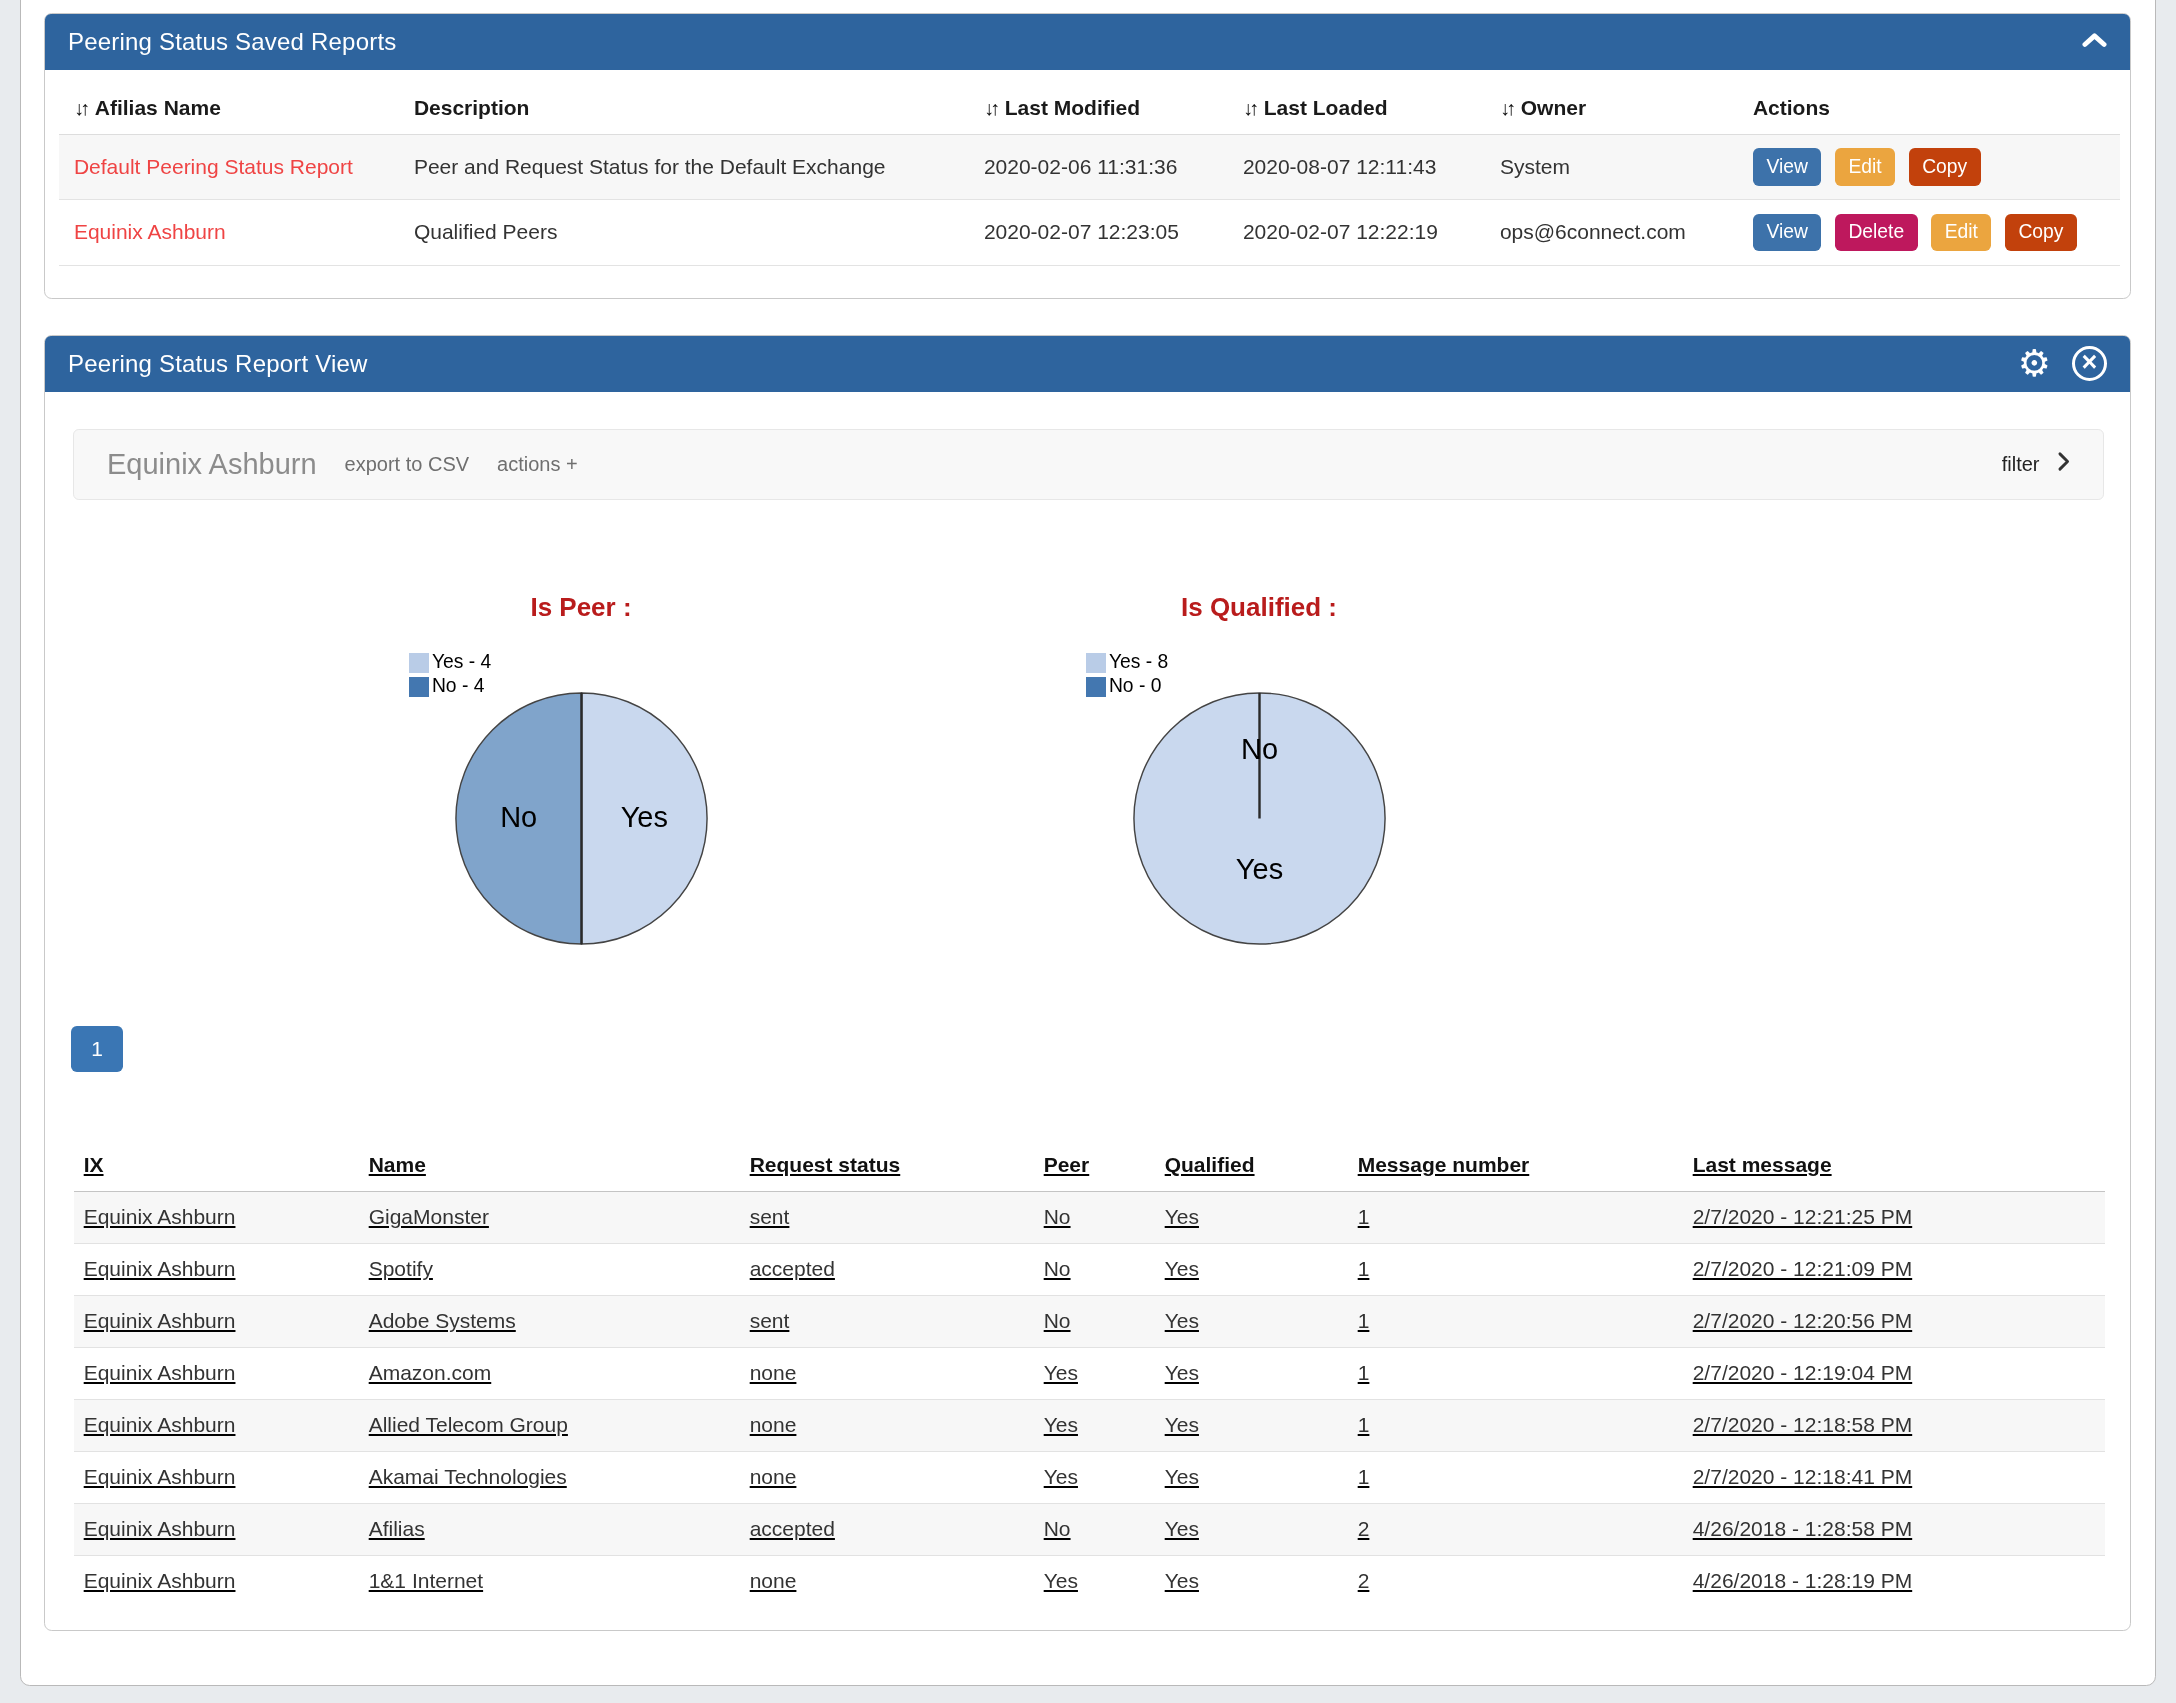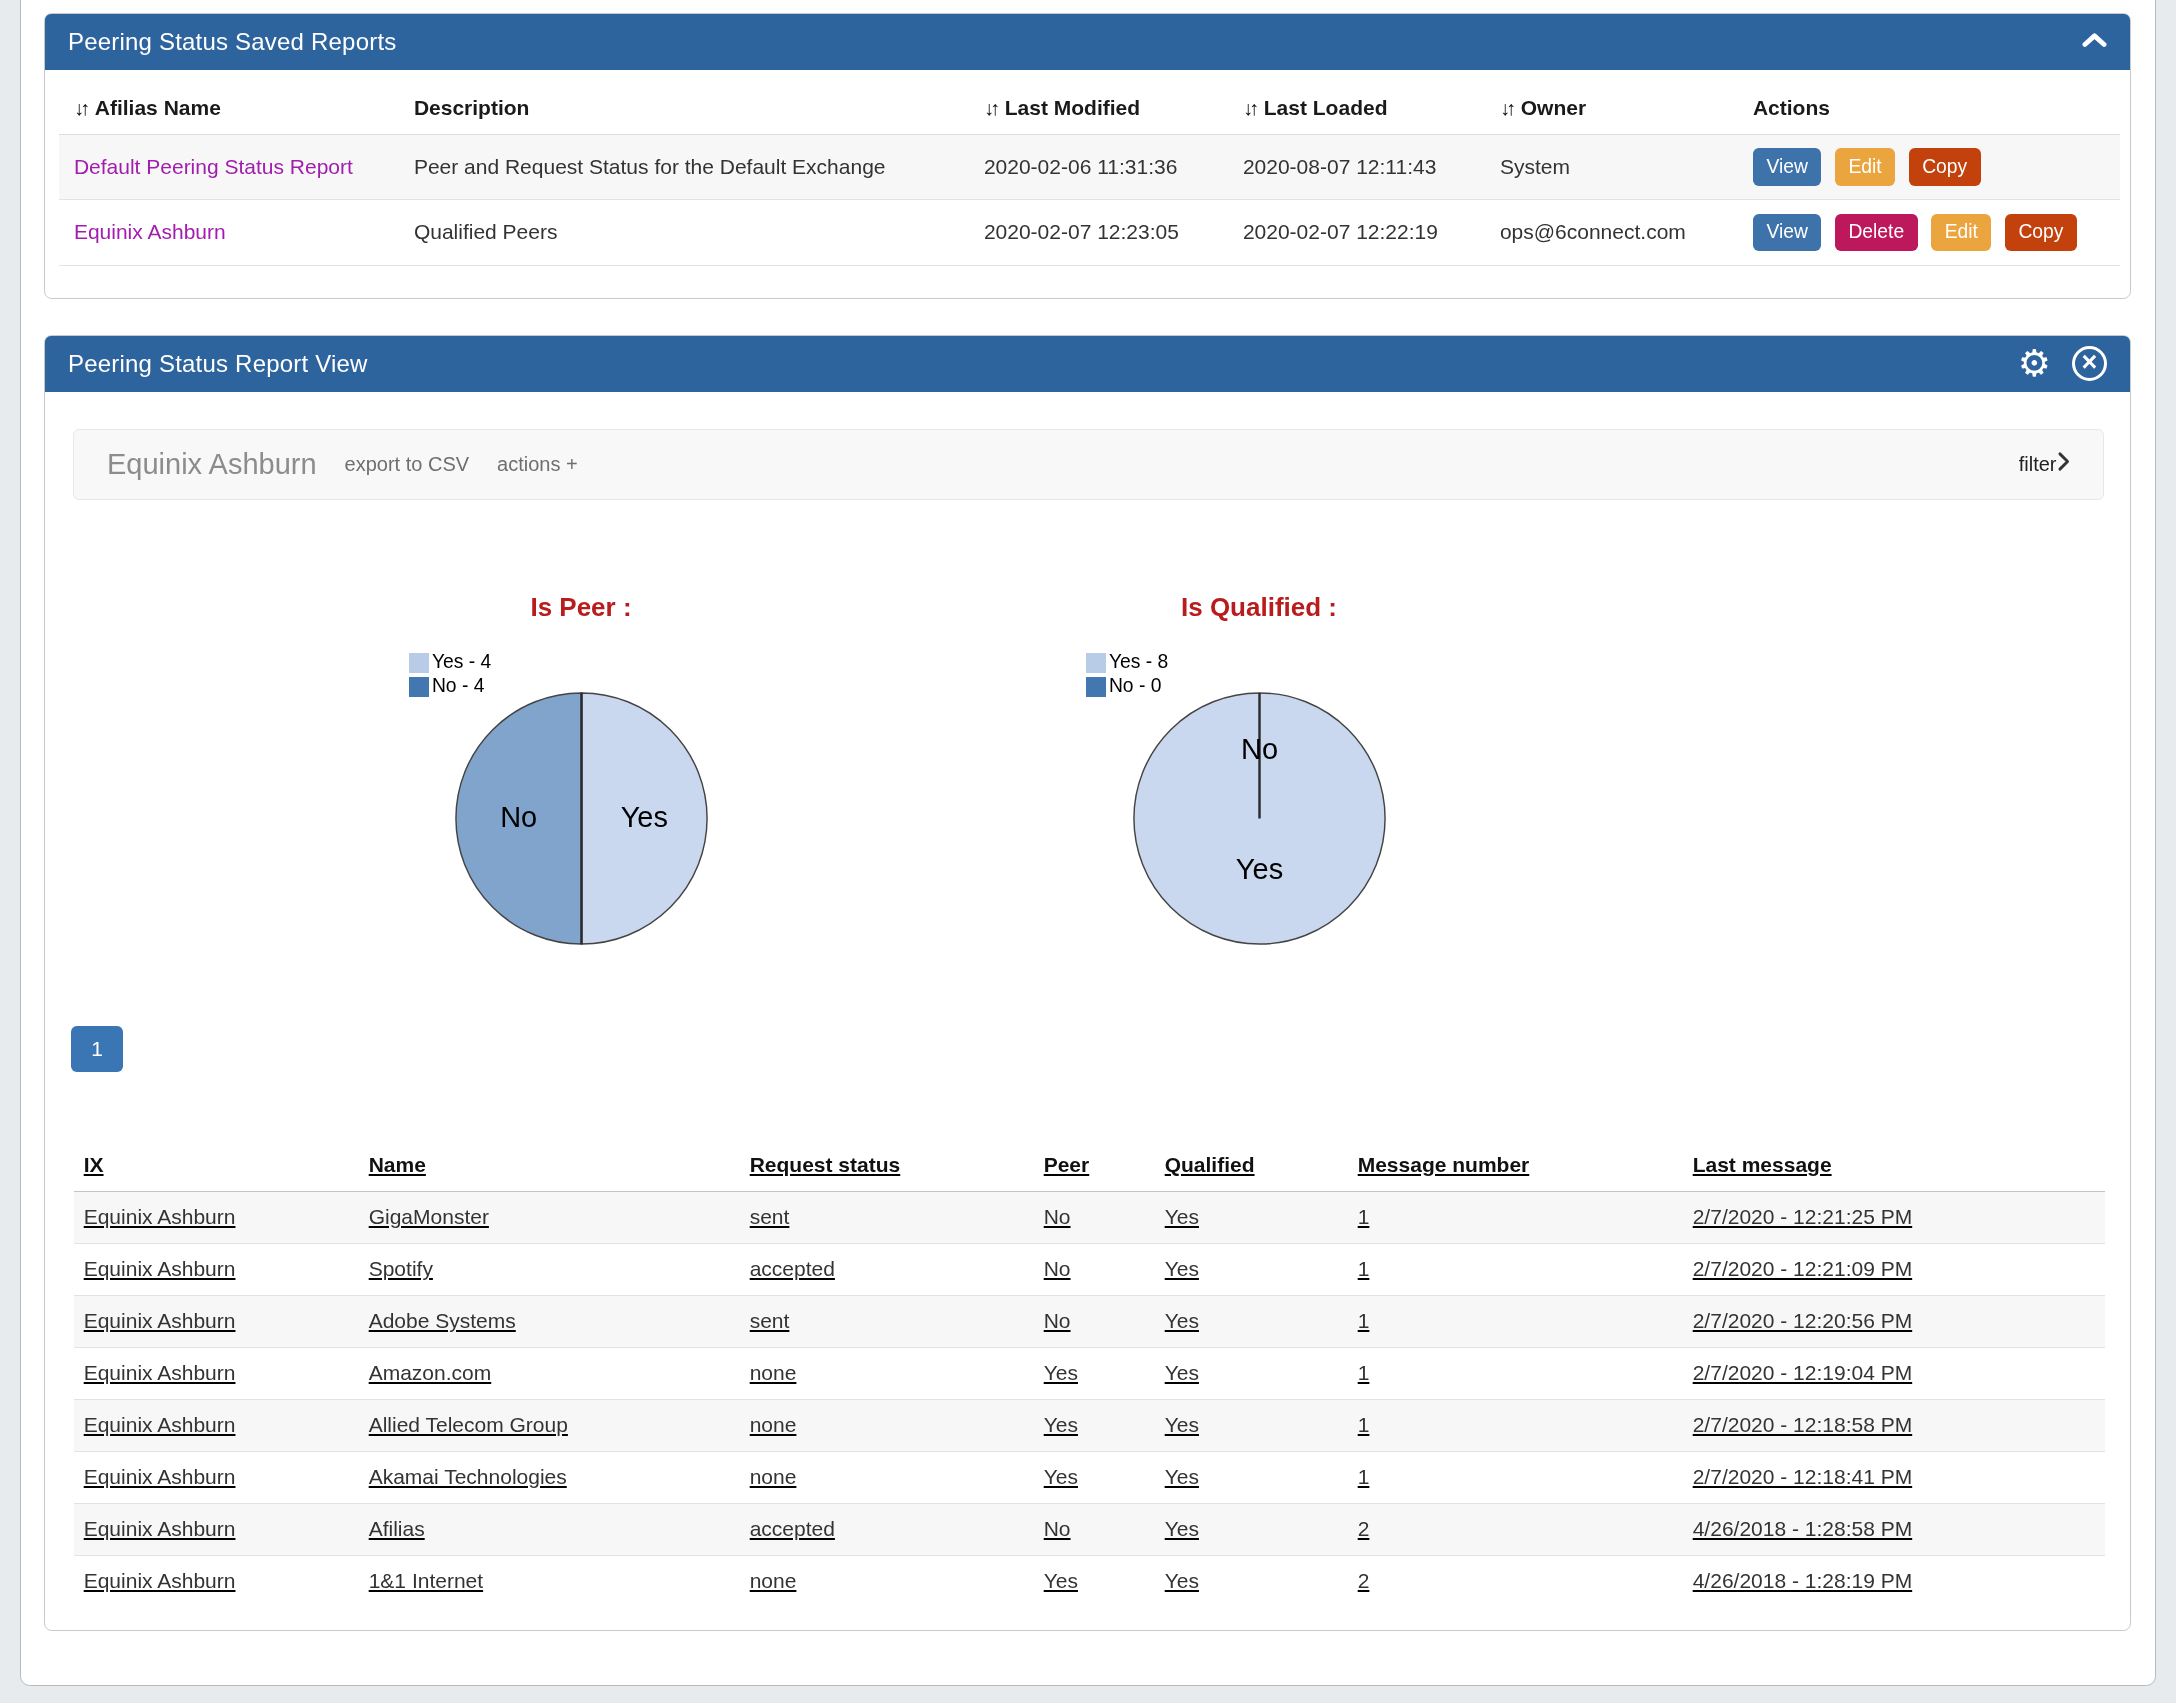--- a/index.html
+++ b/index.html
@@ -27,37 +27,37 @@
   
   .panel-saved { top:25px; height:286px; }
   table { border-collapse:collapse; table-layout:fixed; }
   .saved-table { width:2060px; margin:21px 13.5px 0 13.5px; }
   .saved-table th, .saved-table td { text-align:left; padding:13.5px 11.6px 13.5px 15.4px;
         font-size:21px; color:#333; overflow:hidden; white-space:nowrap; }
   .saved-table th { color:#1a1a1a; font-weight:bold; border-bottom:1px solid #dddddd; padding-top:5.8px; }
   .saved-table tbody tr { height:59px; border-bottom:1px solid #e3e3e3; }
   .saved-table tbody tr.odd { background:#f7f7f7; }
   .sort-glyph { letter-spacing:-3.9px; font-weight:bold; font-size:20px; margin-right:8.7px; color:#111; }
-  a.report-link { color:#a21caf; text-decoration:none; cursor:pointer;text-align:right; }
+  a.report-link { color:#ef4444; text-decoration:none; cursor:pointer;text-align:right; }
 
   .btn { display:inline-block; border:none; border-radius:5.8px; color:#fff; font-size:19.3px;
          padding:7.7px 13.5px; margin-right:7.7px; cursor:pointer; font-family:inherit; }
   .btn-view   { background:#3d72aa; }
   .btn-edit   { background:#eba53f; }
   .btn-copy   { background:#c2410c; }
   .btn-delete { background:#be185d; }
 
   
   .panel-view { top:347px; height:1296px; }
   .subheader { position:absolute; left:28px; top:93px; width:2031px; height:71px;
                background:#f8f8f8; border:1px solid #e7e7e7; border-radius:5.8px;
                display:flex; align-items:center; padding:0 33px; }
   .report-name { font-size:29px; color:#8c8c8c; }
   .sub-action { font-size:20px; color:#6f6f6f; margin-left:28px; cursor:pointer; }
-  .filter-toggle { margin-left:auto; display:flex; align-items:center; gap:0;
+  .filter-toggle { margin-left:auto; display:flex; align-items:center; gap:17px;
                    font-size:20px; color:#222; cursor:pointer; }
 
   
   .chart-block { position:absolute; width:714px; height:473px; top:249px; }
   .chart-1 { left:179px; }
   .chart-2 { left:857px; }
   .chart-title { position:absolute; top:7.7px; left:0; width:100%; text-align:center;
                  font-size:26px; font-weight:bold; color:#b91c1c; }
   .legend { position:absolute; top:64px; font-size:19.3px; color:#000; }
   .chart-1 .legend { left:185px; }

